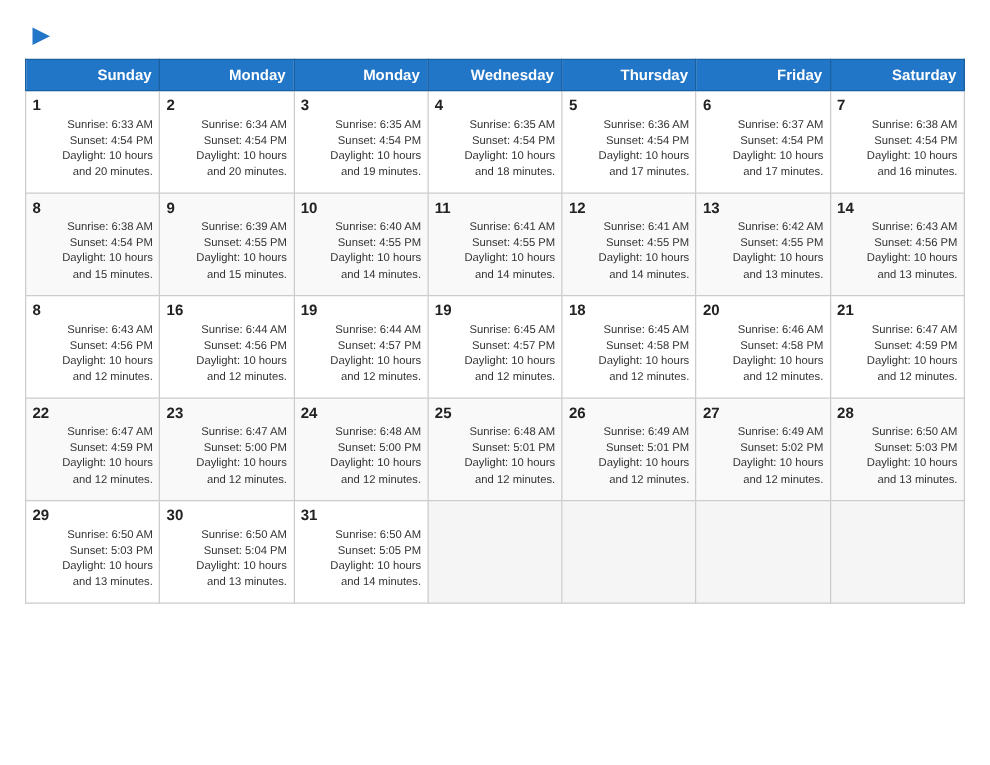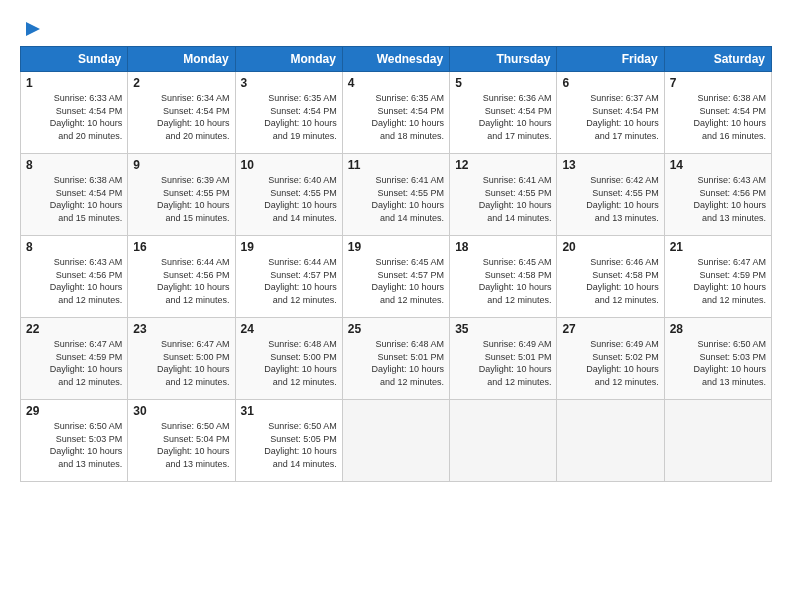--- a/index.html
+++ b/index.html
@@ -218,21 +218,21 @@
           </td>
           <td>
             <span class="day-num">24</span>
             <div class="day-info">Sunrise: 6:48 AM<br>Sunset: 5:00 PM<br>Daylight: 10 hours<br>and 12 minutes.</div>
           </td>
           <td>
             <span class="day-num">25</span>
             <div class="day-info">Sunrise: 6:48 AM<br>Sunset: 5:01 PM<br>Daylight: 10 hours<br>and 12 minutes.</div>
           </td>
           <td>
-            <span class="day-num">35</span>
+            <span class="day-num">26</span>
             <div class="day-info">Sunrise: 6:49 AM<br>Sunset: 5:01 PM<br>Daylight: 10 hours<br>and 12 minutes.</div>
           </td>
           <td>
             <span class="day-num">27</span>
             <div class="day-info">Sunrise: 6:49 AM<br>Sunset: 5:02 PM<br>Daylight: 10 hours<br>and 12 minutes.</div>
           </td>
           <td>
             <span class="day-num">28</span>
             <div class="day-info">Sunrise: 6:50 AM<br>Sunset: 5:03 PM<br>Daylight: 10 hours<br>and 13 minutes.</div>
           </td>

